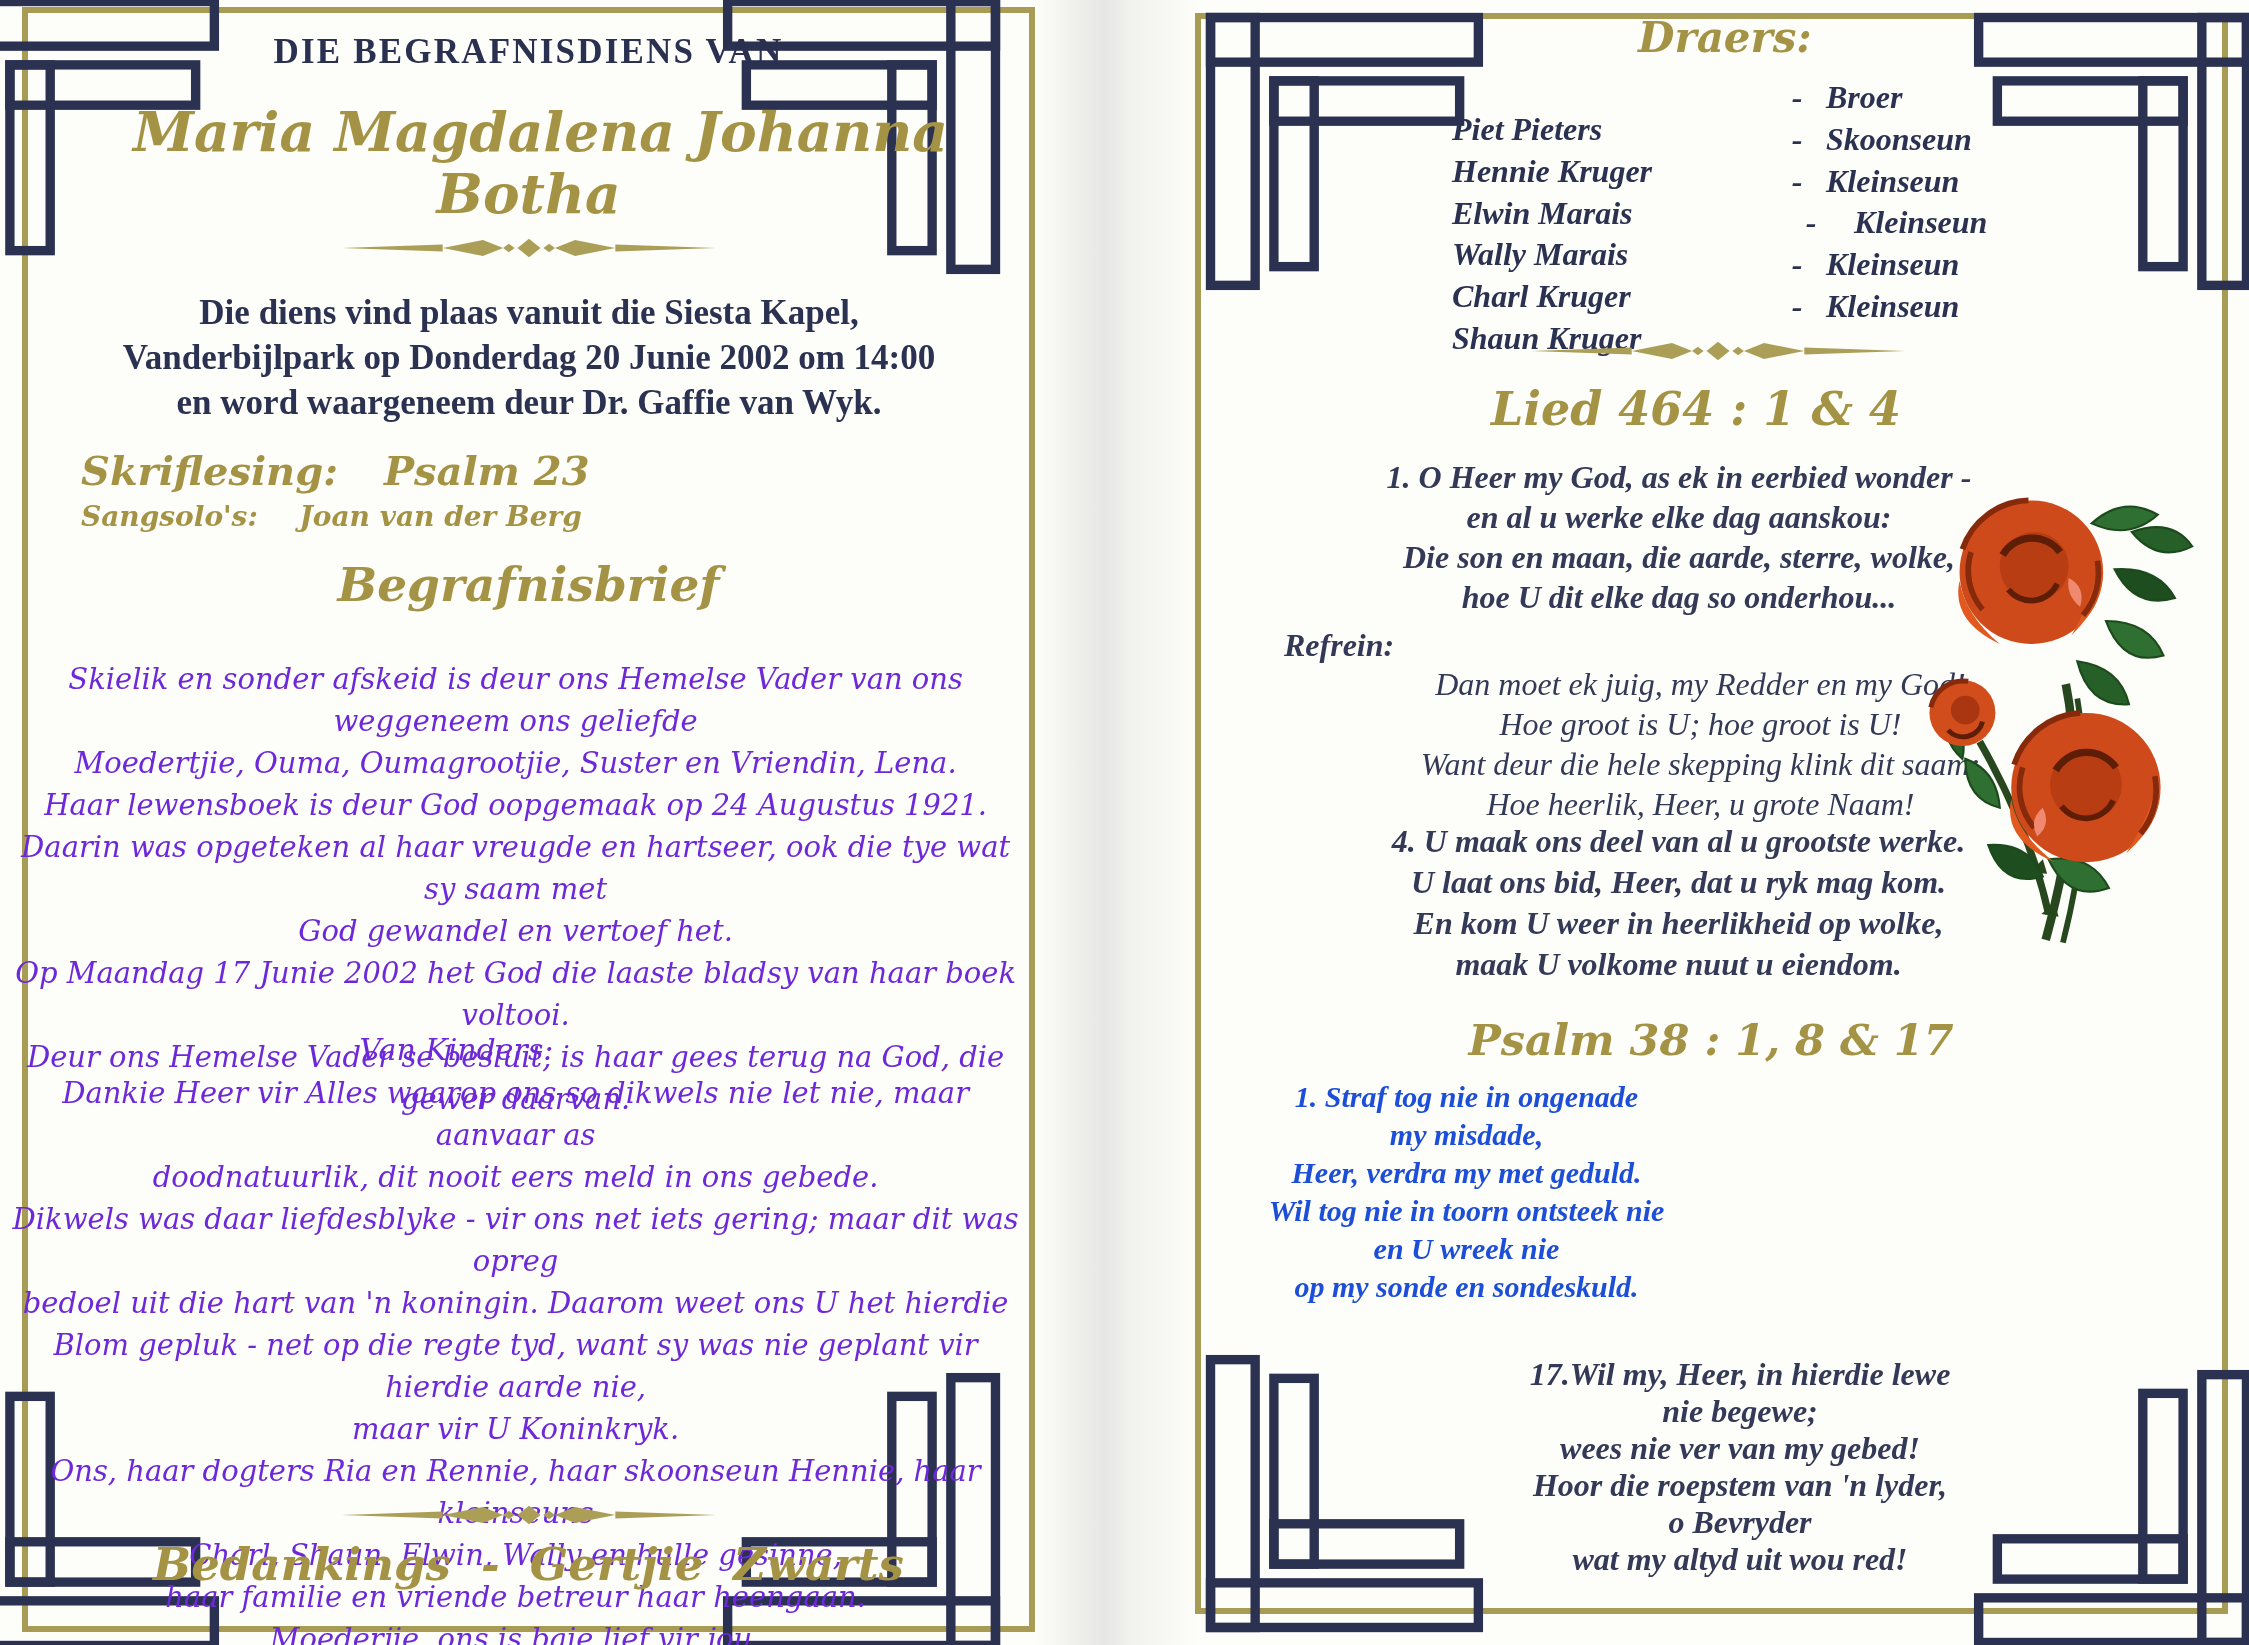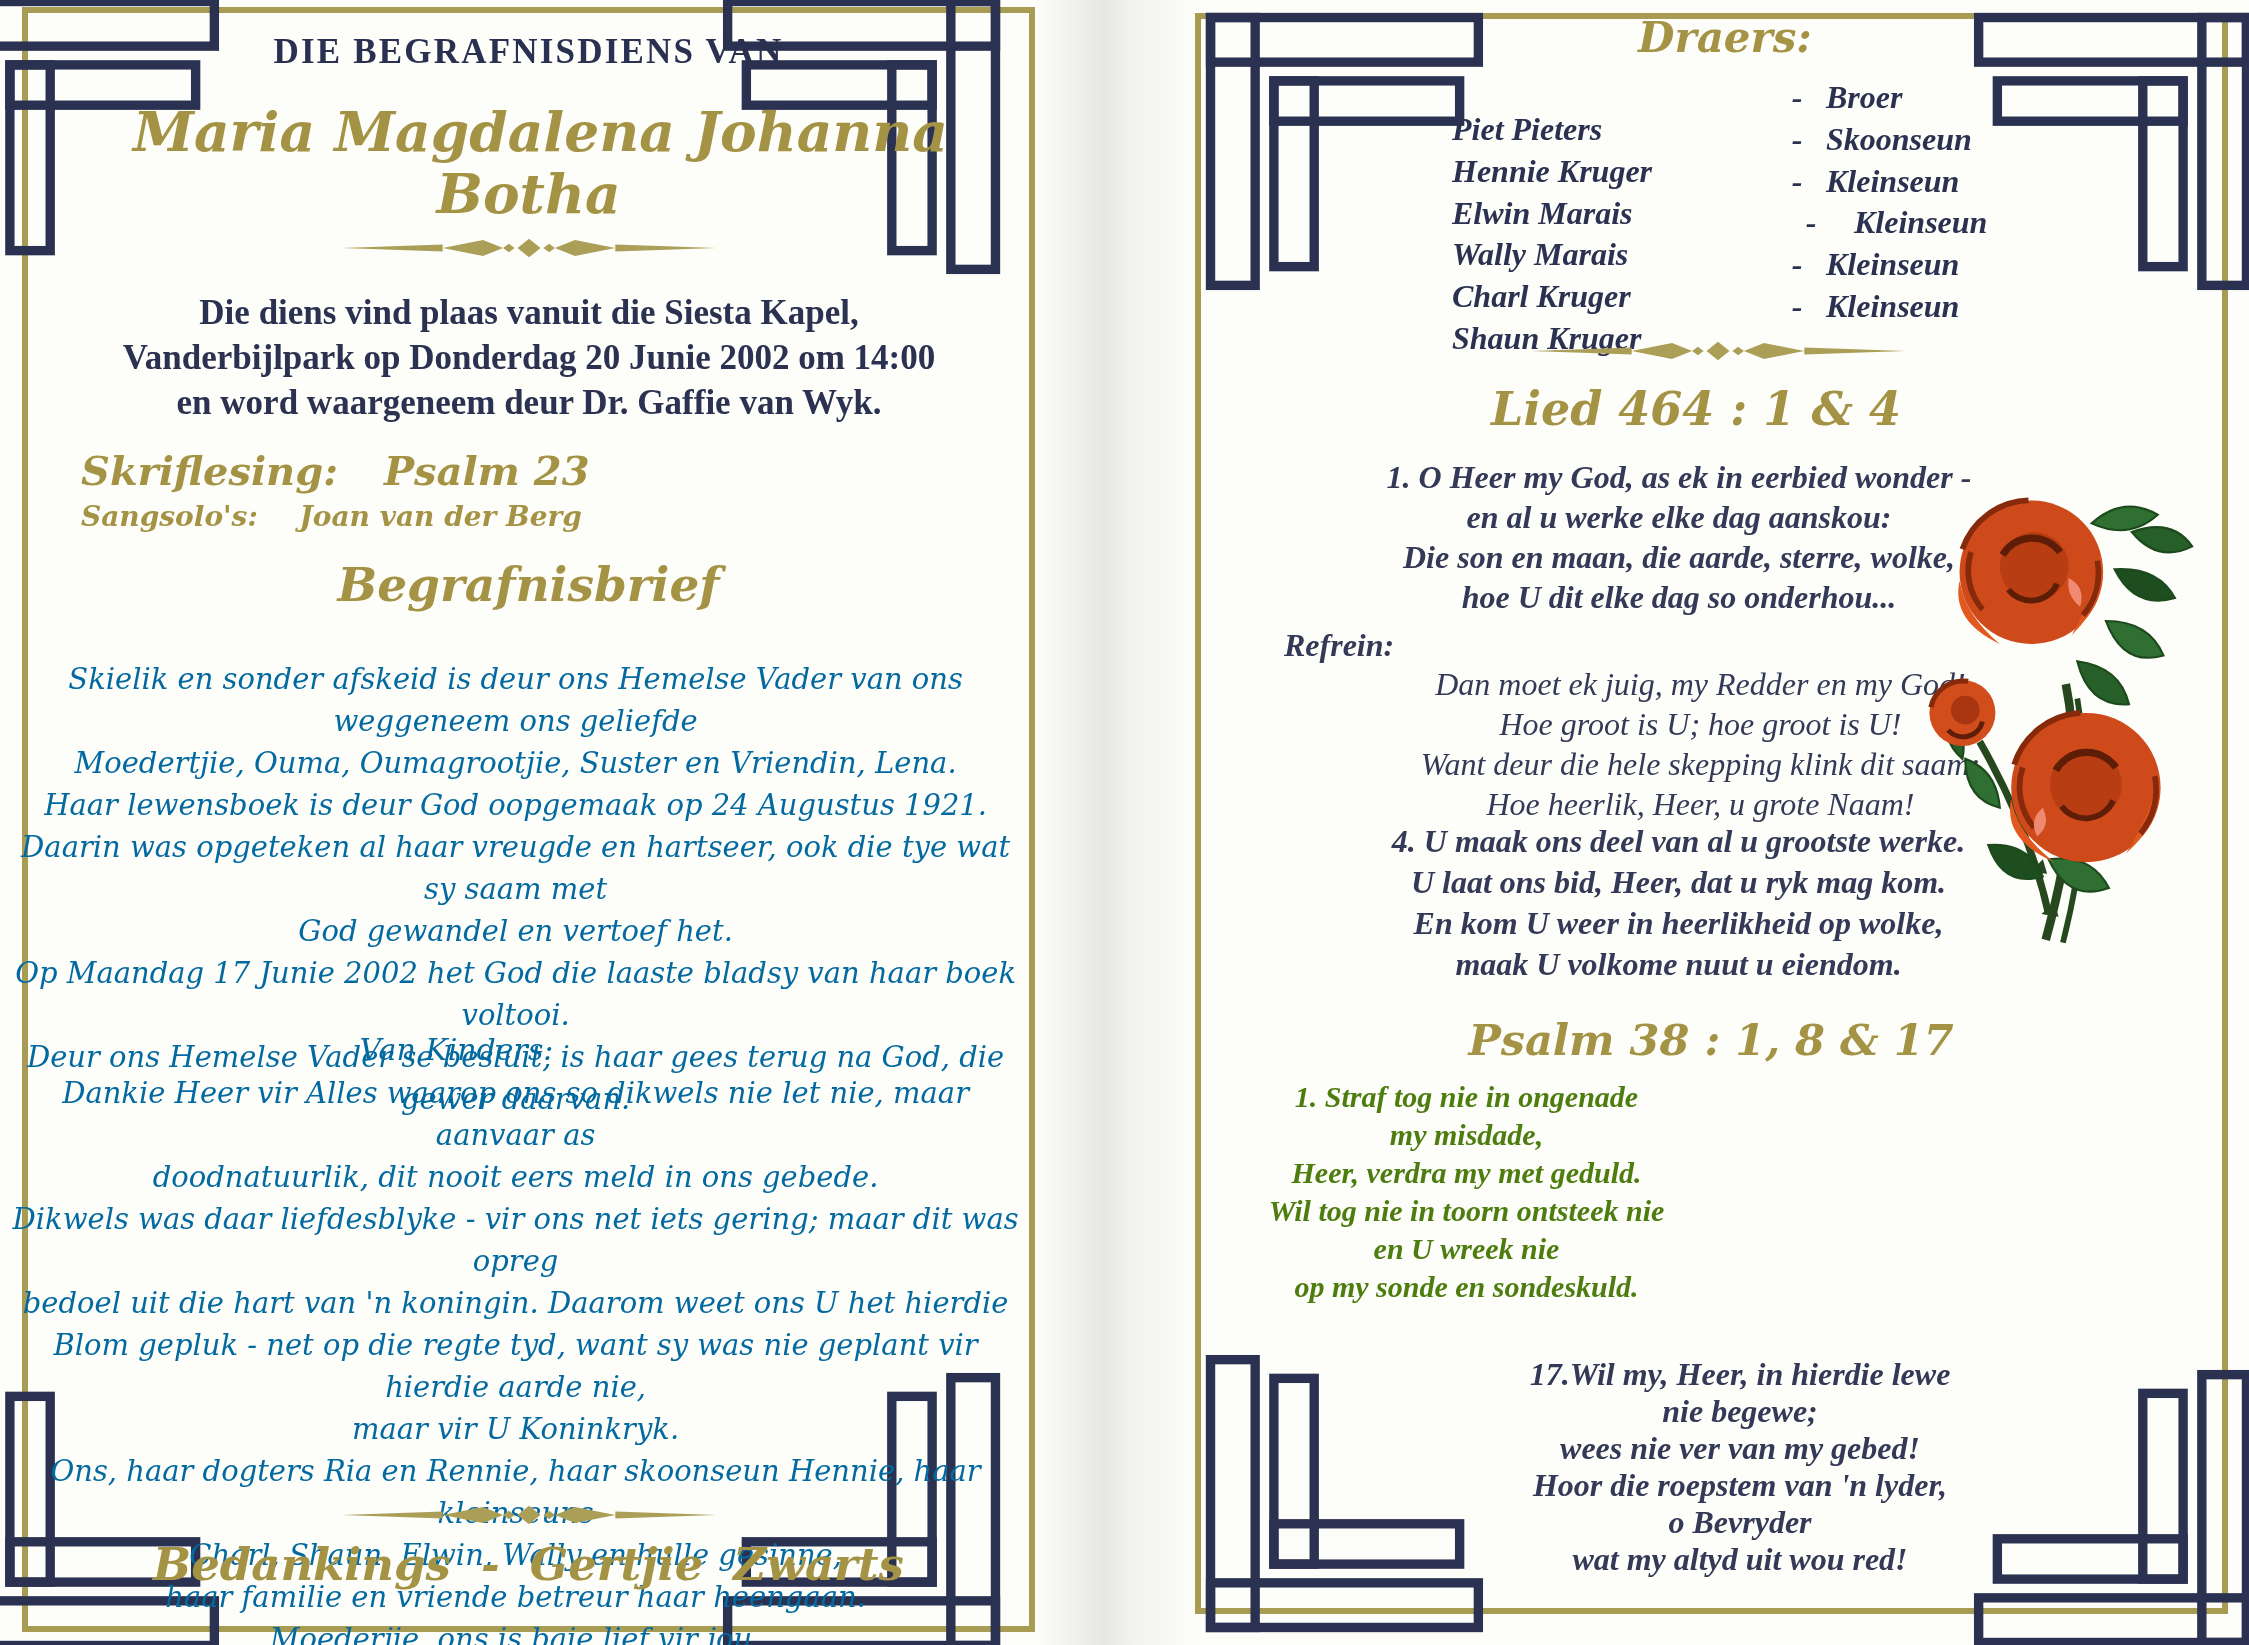--- a/index.html
+++ b/index.html
@@ -9,26 +9,26 @@
     font-family:"Liberation Serif",serif;
   }
   .abs{position:absolute;}
   .center{text-align:center;}
   .gold-frame{position:absolute;border:6.5px solid #a89c55;}
   .corner{position:absolute;color:#2b3150;}
   .hdr{font:bold 35px "Liberation Serif",serif;letter-spacing:2.2px;color:#2a3050;}
   .gold-name{font:italic bold 55px "DejaVu Serif",serif;color:#a59345;}
   .service{font:bold 35px/45px "Liberation Serif",serif;color:#2b3150;}
   .gold-script{font-style:italic;font-weight:bold;font-family:"DejaVu Serif",serif;color:#a59345;}
-  .scriptp{font-style:italic;font-family:"DejaVu Serif",serif;color:#0369a1;}
+  .scriptp{font-style:italic;font-family:"DejaVu Serif",serif;color:#6d28d9;}
   .letterp{font-size:29px;line-height:42px;}
   .childp{font-size:29px;line-height:42px;}
   .verse-bold{font:italic bold 32px/40px "Liberation Serif",serif;color:#333956;}
   .verse-reg{font:italic 32px/40px "Liberation Serif",serif;color:#333956;}
-  .psalm-col{font:italic bold 30px/38px "Liberation Serif",serif;color:#4d7c0f;}
+  .psalm-col{font:italic bold 30px/38px "Liberation Serif",serif;color:#1d4ed8;}
   .draers-row{position:absolute;display:flex;font:italic bold 32px/42px "Liberation Serif",serif;color:#2b3150;}
   .d-name{width:316px;margin-top:32px;}
   .d-dash{width:58px;text-align:center;}
   .fold{
     position:absolute;left:1035px;top:0;width:165px;height:1645px;
     background:linear-gradient(90deg,rgba(0,0,0,0) 0%,rgba(110,110,118,0.16) 42%,rgba(140,140,148,0.10) 58%,rgba(0,0,0,0) 100%);
   }
   .divider{color:#ab9f58;}
 </style>
 </head>

